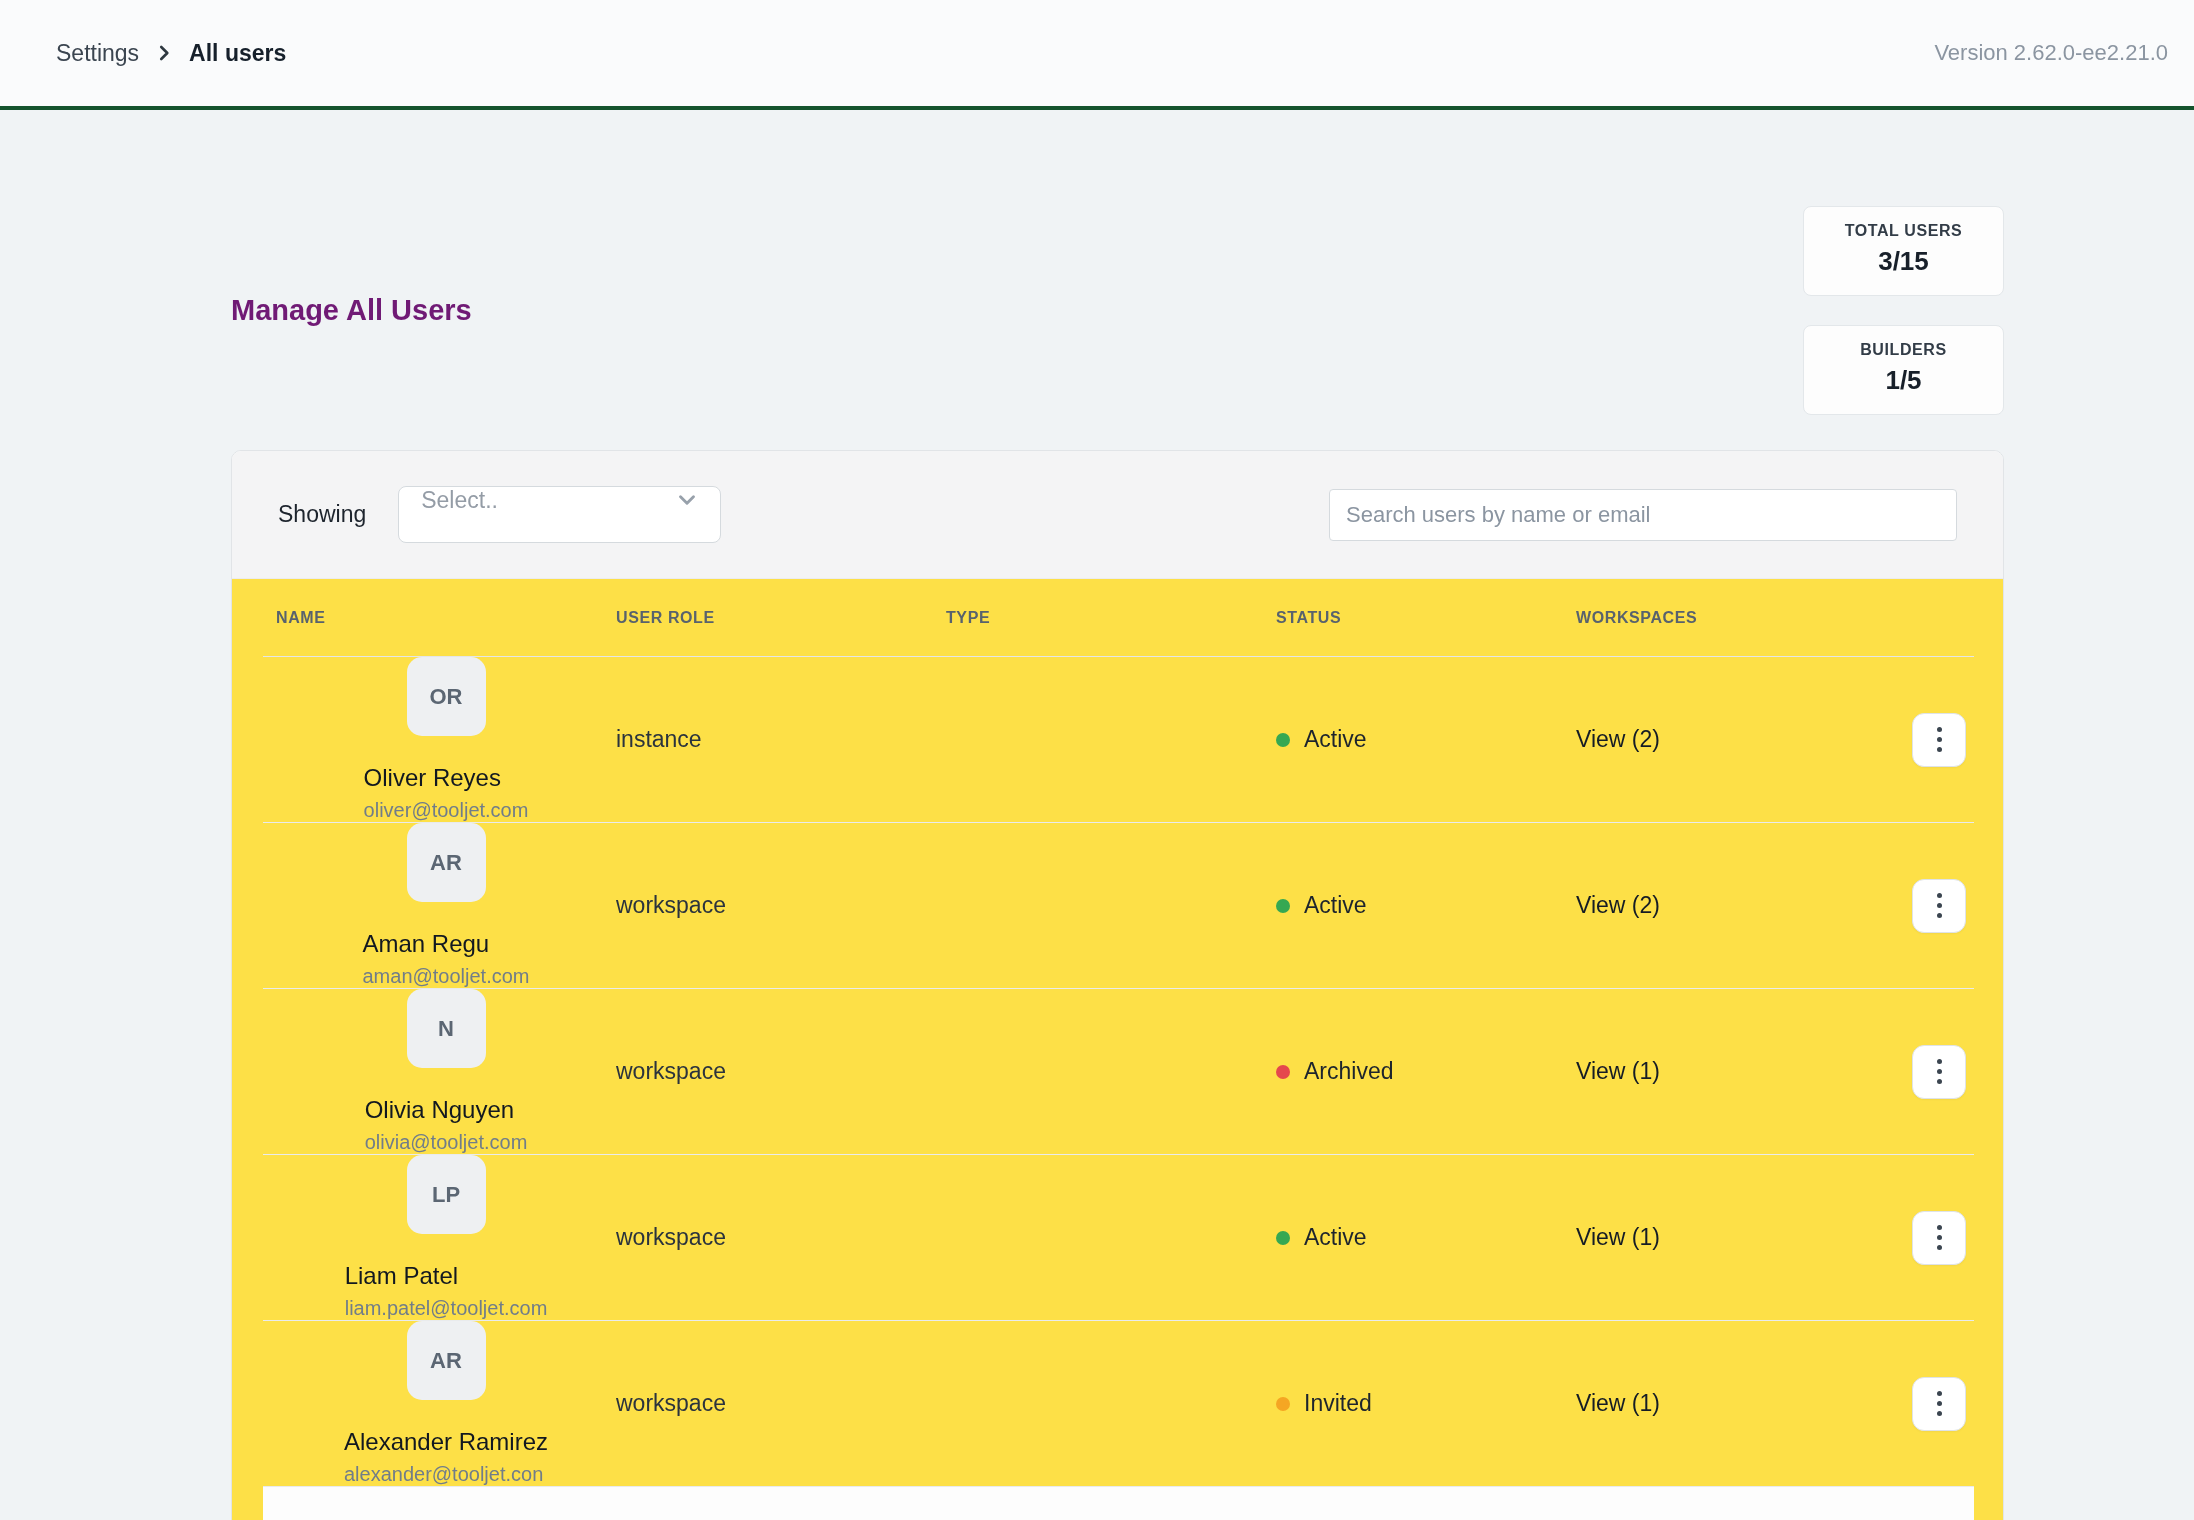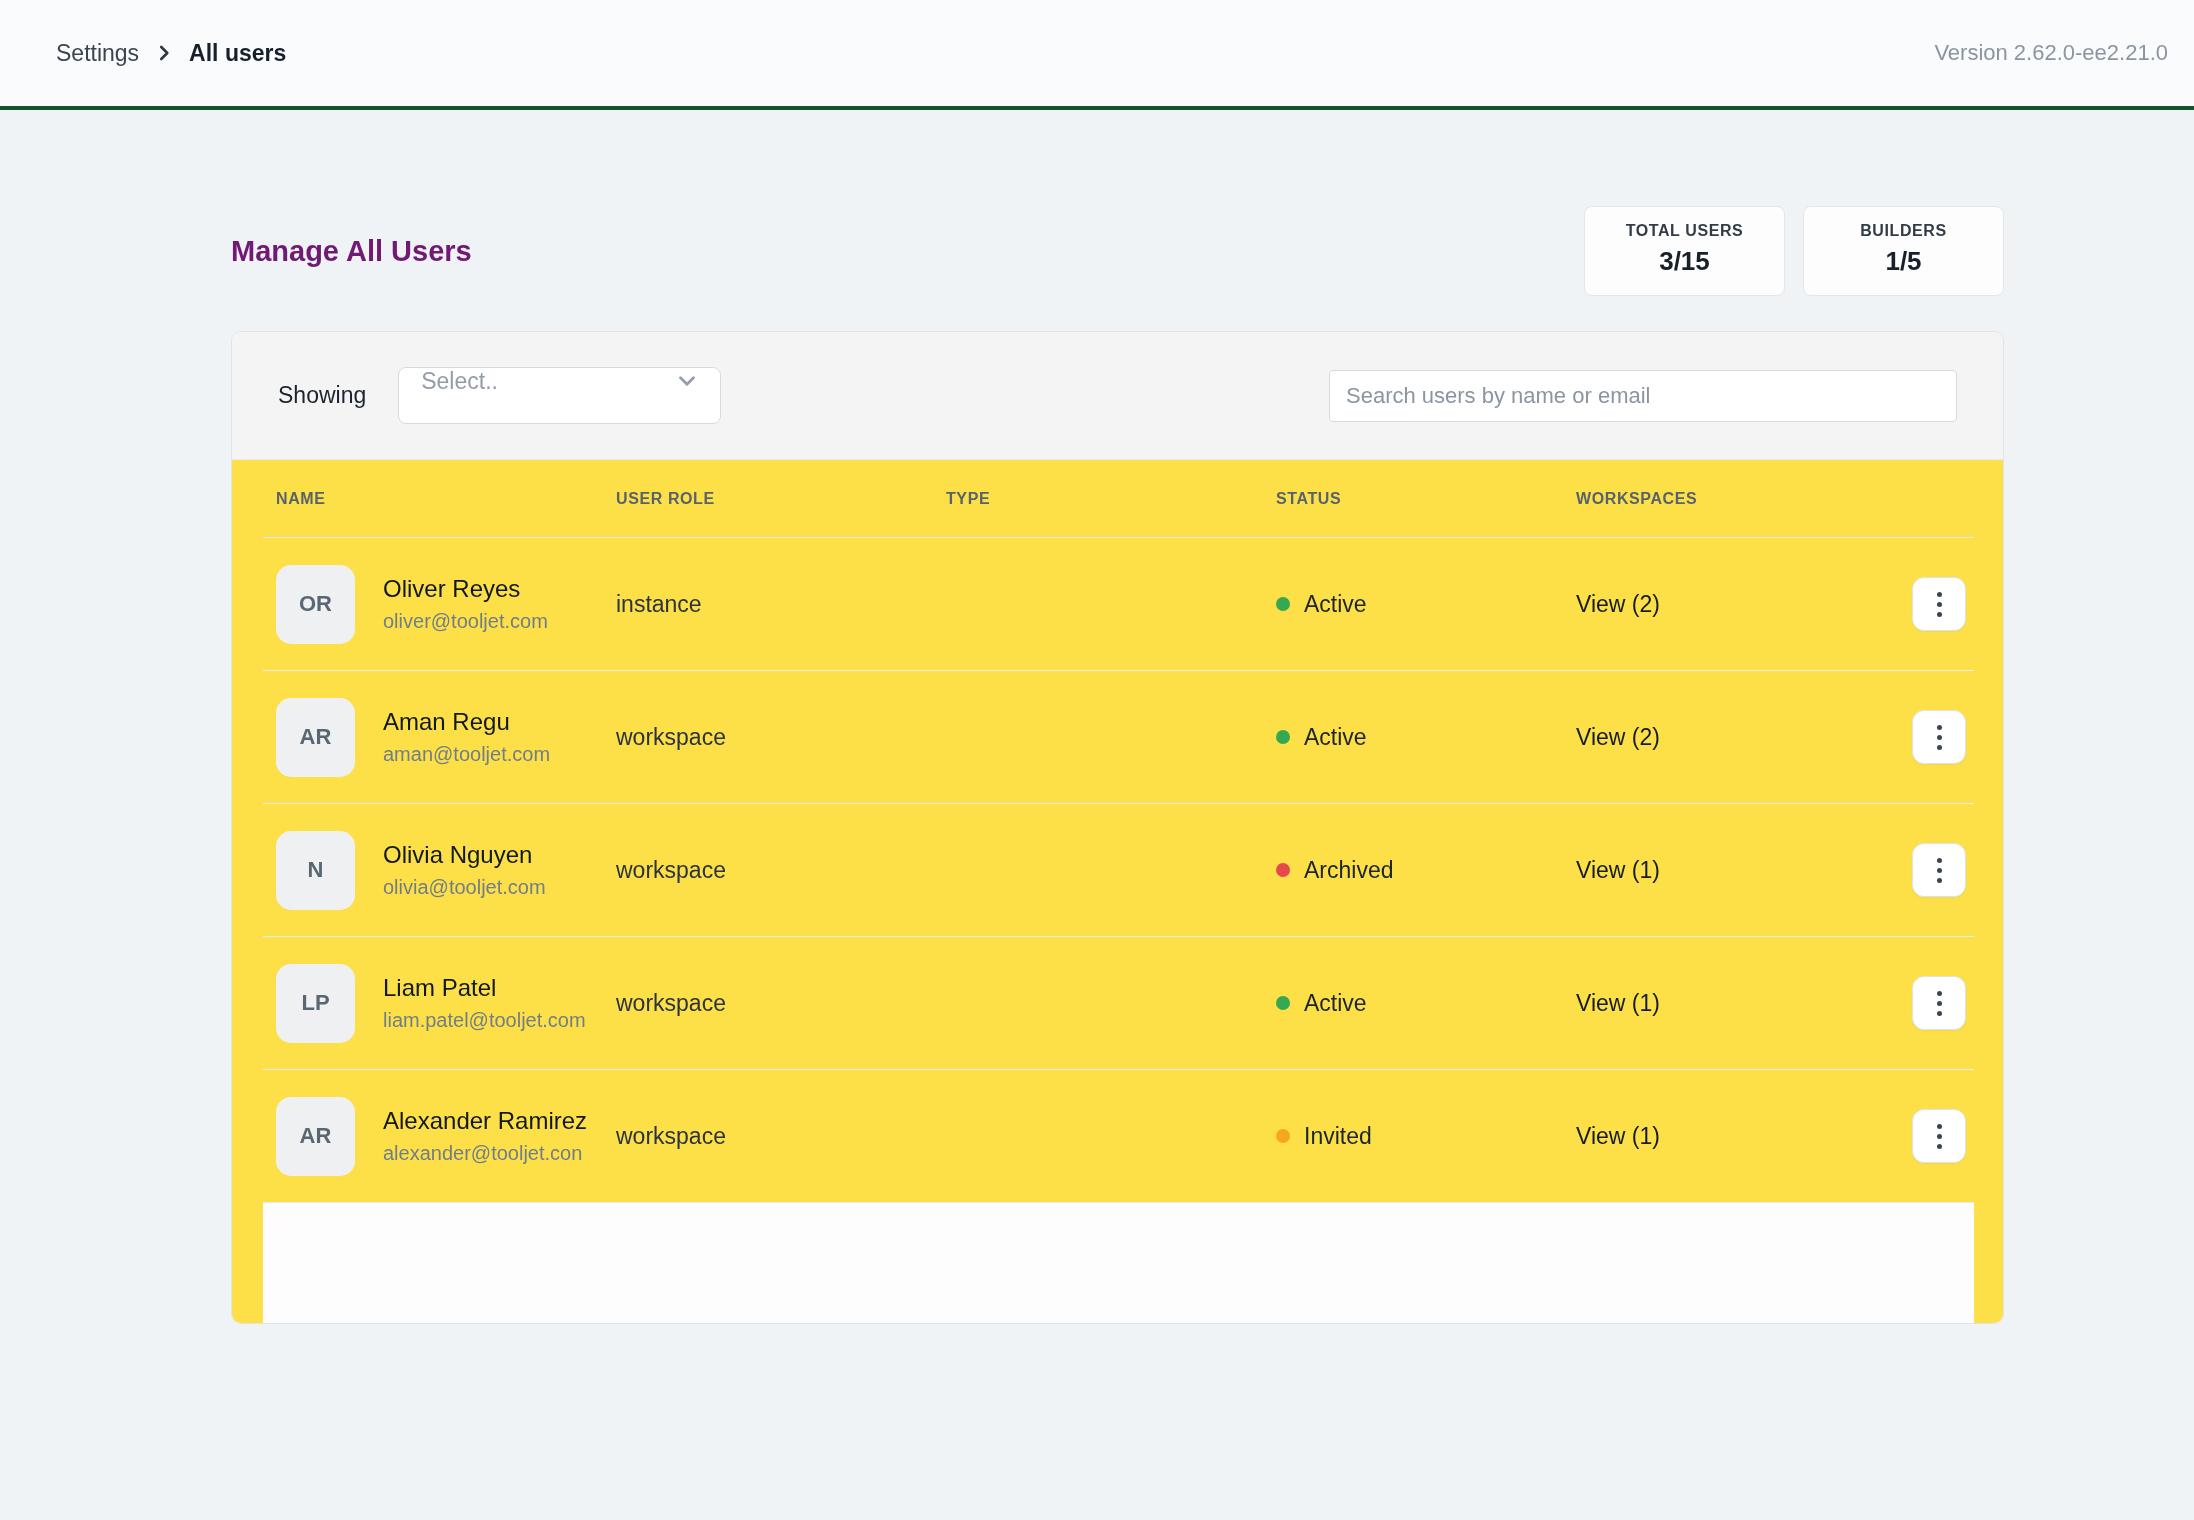--- a/index.html
+++ b/index.html
@@ -17,21 +17,21 @@
   .crumb-current { font-size:23px; color:#16202b; font-weight:700; }
   .version { font-size:22px; color:#8b95a1; }
 
   
   .content { width:1773px; margin-left:231px; }
 
   .title-row {
     margin-top:96px; display:flex; align-items:center; justify-content:space-between;
   }
   .page-title { font-size:29px; font-weight:700; color:#701a75; }
-  .stats { display:flex; gap:18px; }
+  .stats { display:flex; gap:29px;flex-direction:column; }
   .stat-card {
     min-width:201px; height:90px; background:#fdfdfd; border:1px solid #e3e7ea;
     border-radius:8px; padding:15px 24px; text-align:center;
   }
   .stat-label { font-size:16px; font-weight:600; letter-spacing:0.6px; color:#323c47; }
   .stat-value { font-size:26px; font-weight:700; color:#18202a; margin-top:6px; }
 
   
   .panel {
     margin-top:35px; background:#fdfdfd; border:1px solid #e1e4e7;
@@ -61,21 +61,21 @@
     display:grid;
     grid-template-columns:340px 330px 330px 300px 1fr 70px;
     align-items:center;
     padding-left:13px;
   }
   .thead { min-height:78px; border-bottom:1px solid #e4e6e9; }
   .th {
     font-size:16px; font-weight:700; letter-spacing:0.6px; color:#58626d;
   }
   .trow { min-height:133px; border-bottom:1px solid #e9ebed; }
-  .name-cell { display:flex; align-items:center; gap:28px; }
+  .name-cell { display:flex; align-items:center; gap:28px;flex-direction:column; }
   .avatar {
     width:79px; height:79px; border-radius:15px; background:#eef0f2;
     display:flex; align-items:center; justify-content:center;
     font-size:22px; font-weight:600; color:#5b6673; flex:none;
   }
   .uname { font-size:24px; font-weight:500; color:#121820; }
   .uemail { font-size:20px; color:#717d89; margin-top:7px; }
   .role-cell { font-size:23px; color:#2b333d; }
   .type-cell { font-size:23px; color:#2b333d; }
   .status-cell { display:flex; align-items:center; gap:14px; font-size:23px; color:#1d242d; }

